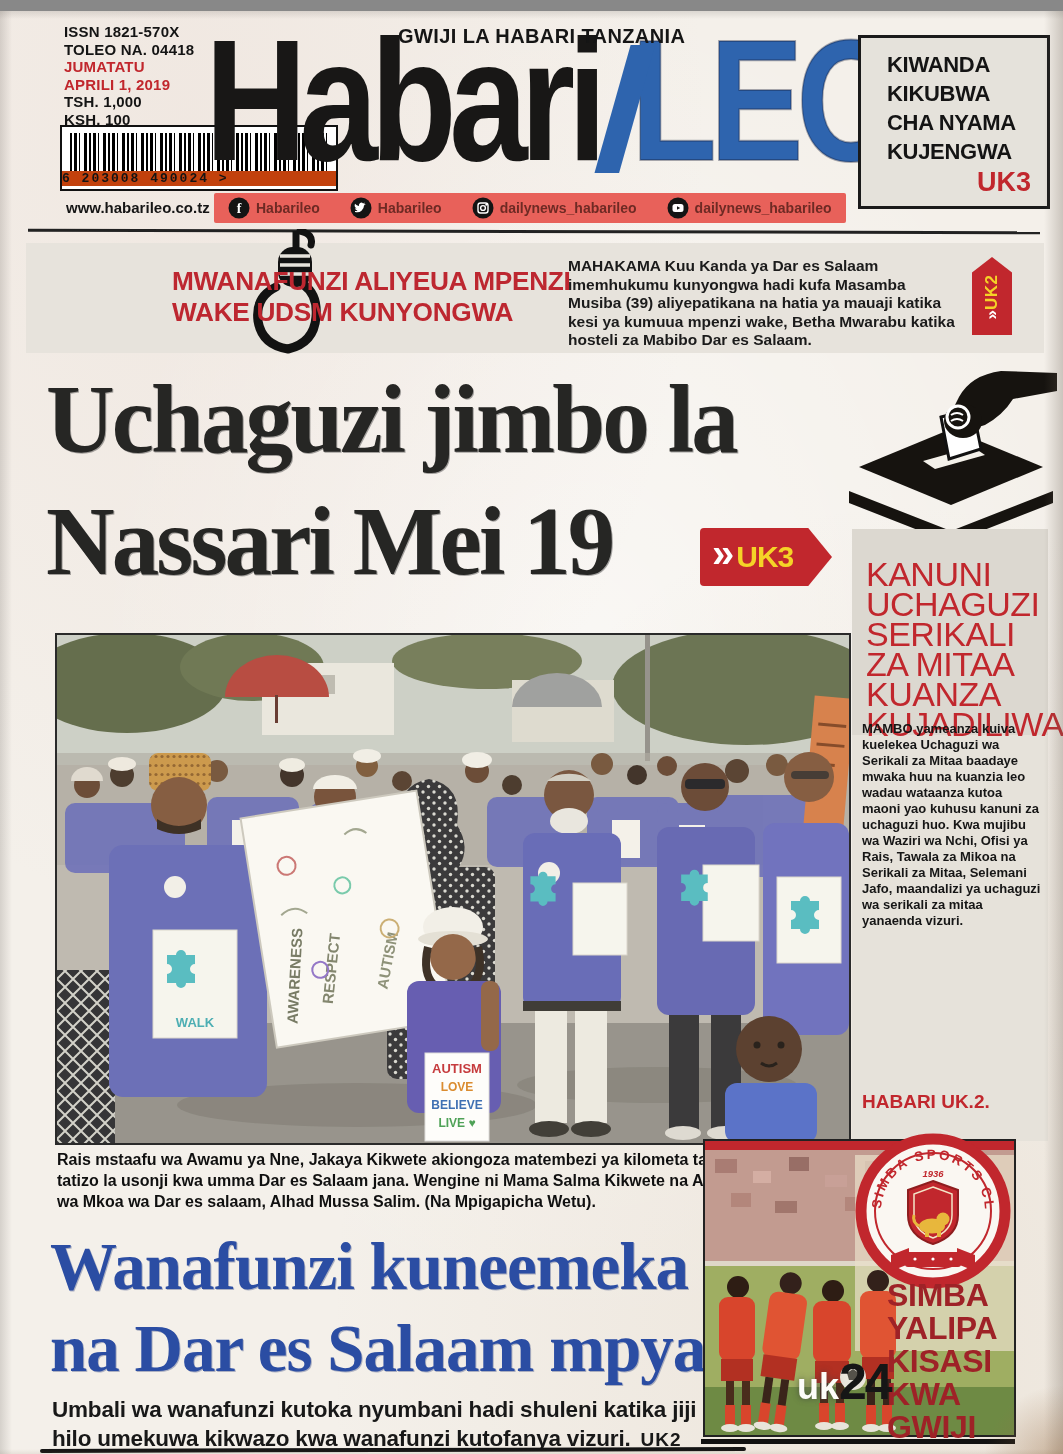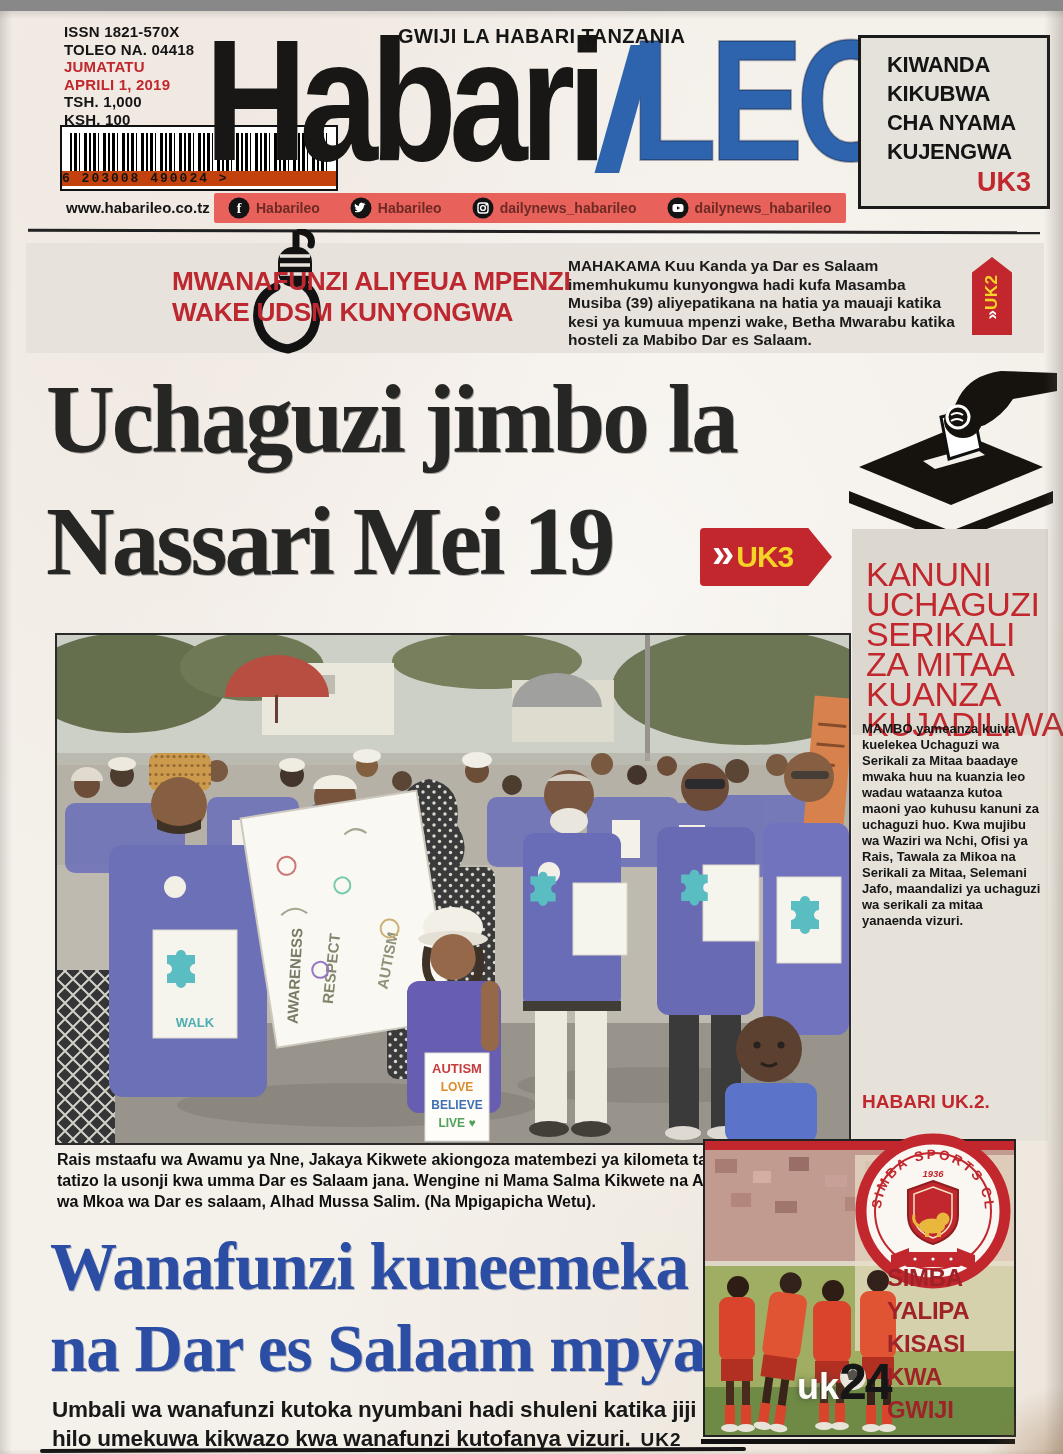--- a/index.html
+++ b/index.html
@@ -57,21 +57,21 @@
   
   .h2a{left:50px;top:1212px;} .h2b{left:50px;top:1294px;}
   .blueh{font-family:"Liberation Serif",serif;font-weight:bold;font-size:67px;line-height:86px;color:#2b4da3;letter-spacing:-1px;white-space:nowrap;text-shadow:1px 1px 0 rgba(40,60,120,.35);}
   .stbody{left:52px;top:1384px;width:660px;font-size:22.5px;line-height:29px;font-weight:bold;color:#181818;letter-spacing:-.2px;}
   .stref{font-size:19px;font-weight:bold;letter-spacing:1px;margin-left:10px;}
   .rule2{left:40px;top:1437px;width:706px;height:4px;background:#141414;border-radius:2px;transform:rotate(-.15deg);}
   
   .simba{left:703px;top:1128px;width:309px;height:294px;border:2px solid #222;box-sizing:content-box;overflow:visible;background:#d9cdb8;}
   .simba svg.scene{position:absolute;left:0;top:0;}
   .slogo{position:absolute;left:148px;top:-10px;}
-  .sred{position:absolute;left:182px;top:120px;color:#9e2227;font-weight:bold;font-size:24px;line-height:33px;letter-spacing:-.3px;}
+  .sred{position:absolute;left:182px;top:138px;color:#9e2227;font-weight:bold;font-size:32px;line-height:33px;letter-spacing:-.3px;}
   .uk24{position:absolute;left:92px;top:212px;white-space:nowrap;}
   .uk24 .p{color:#fdfdf8;font-weight:bold;font-size:36px;text-shadow:0 0 6px rgba(60,60,60,.7);}
   .uk24 .n{color:#161616;font-weight:bold;font-size:50px;letter-spacing:-2px;}
   .rule3{left:701px;top:1428px;width:314px;height:5px;background:#111;}
   
   .edge-right{left:1044px;top:0;width:19px;height:1454px;background:linear-gradient(90deg,rgba(108,96,84,0),rgba(108,96,84,.30));}
   .edge-bottom{left:0;top:1438px;width:1063px;height:16px;background:linear-gradient(180deg,rgba(96,80,64,0),rgba(134,106,82,.38));}
   .corner-br{left:985px;top:1375px;width:78px;height:79px;background:radial-gradient(circle at 100% 100%, rgba(152,110,70,.5), rgba(152,110,70,0) 72%);}
   .edge-left{left:0;top:0;width:12px;height:1454px;background:linear-gradient(90deg,rgba(90,85,80,.20),rgba(90,85,80,0));}
   .edge-top{left:0;top:0;width:1063px;height:8px;background:linear-gradient(180deg,rgba(90,85,80,.16),rgba(90,85,80,0));}

